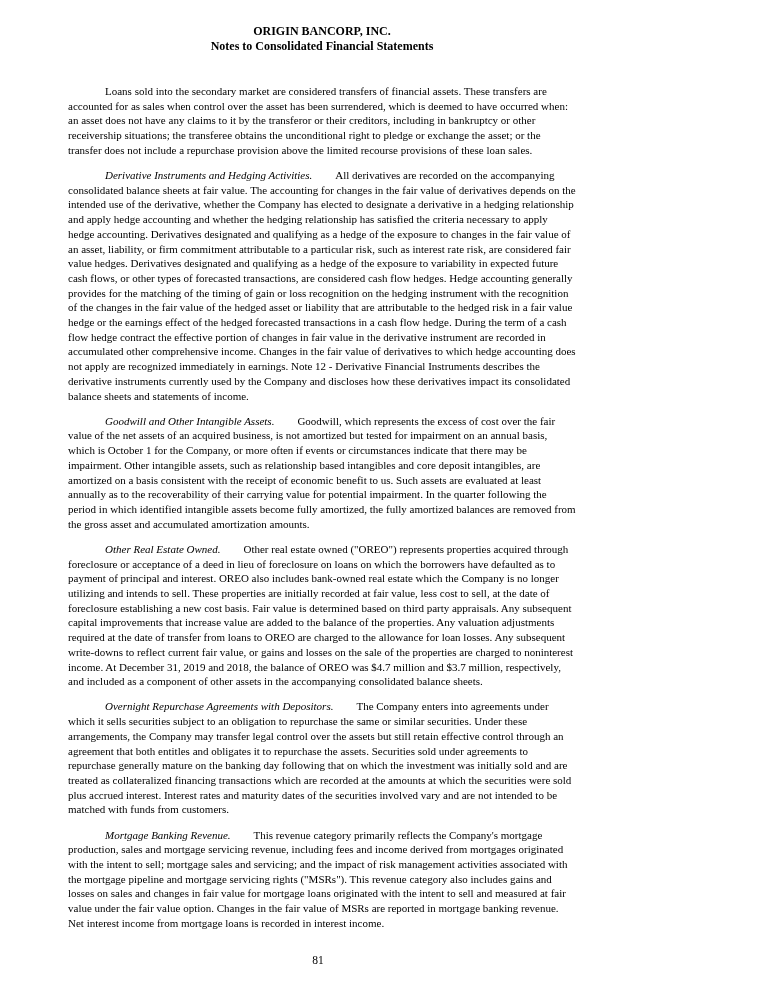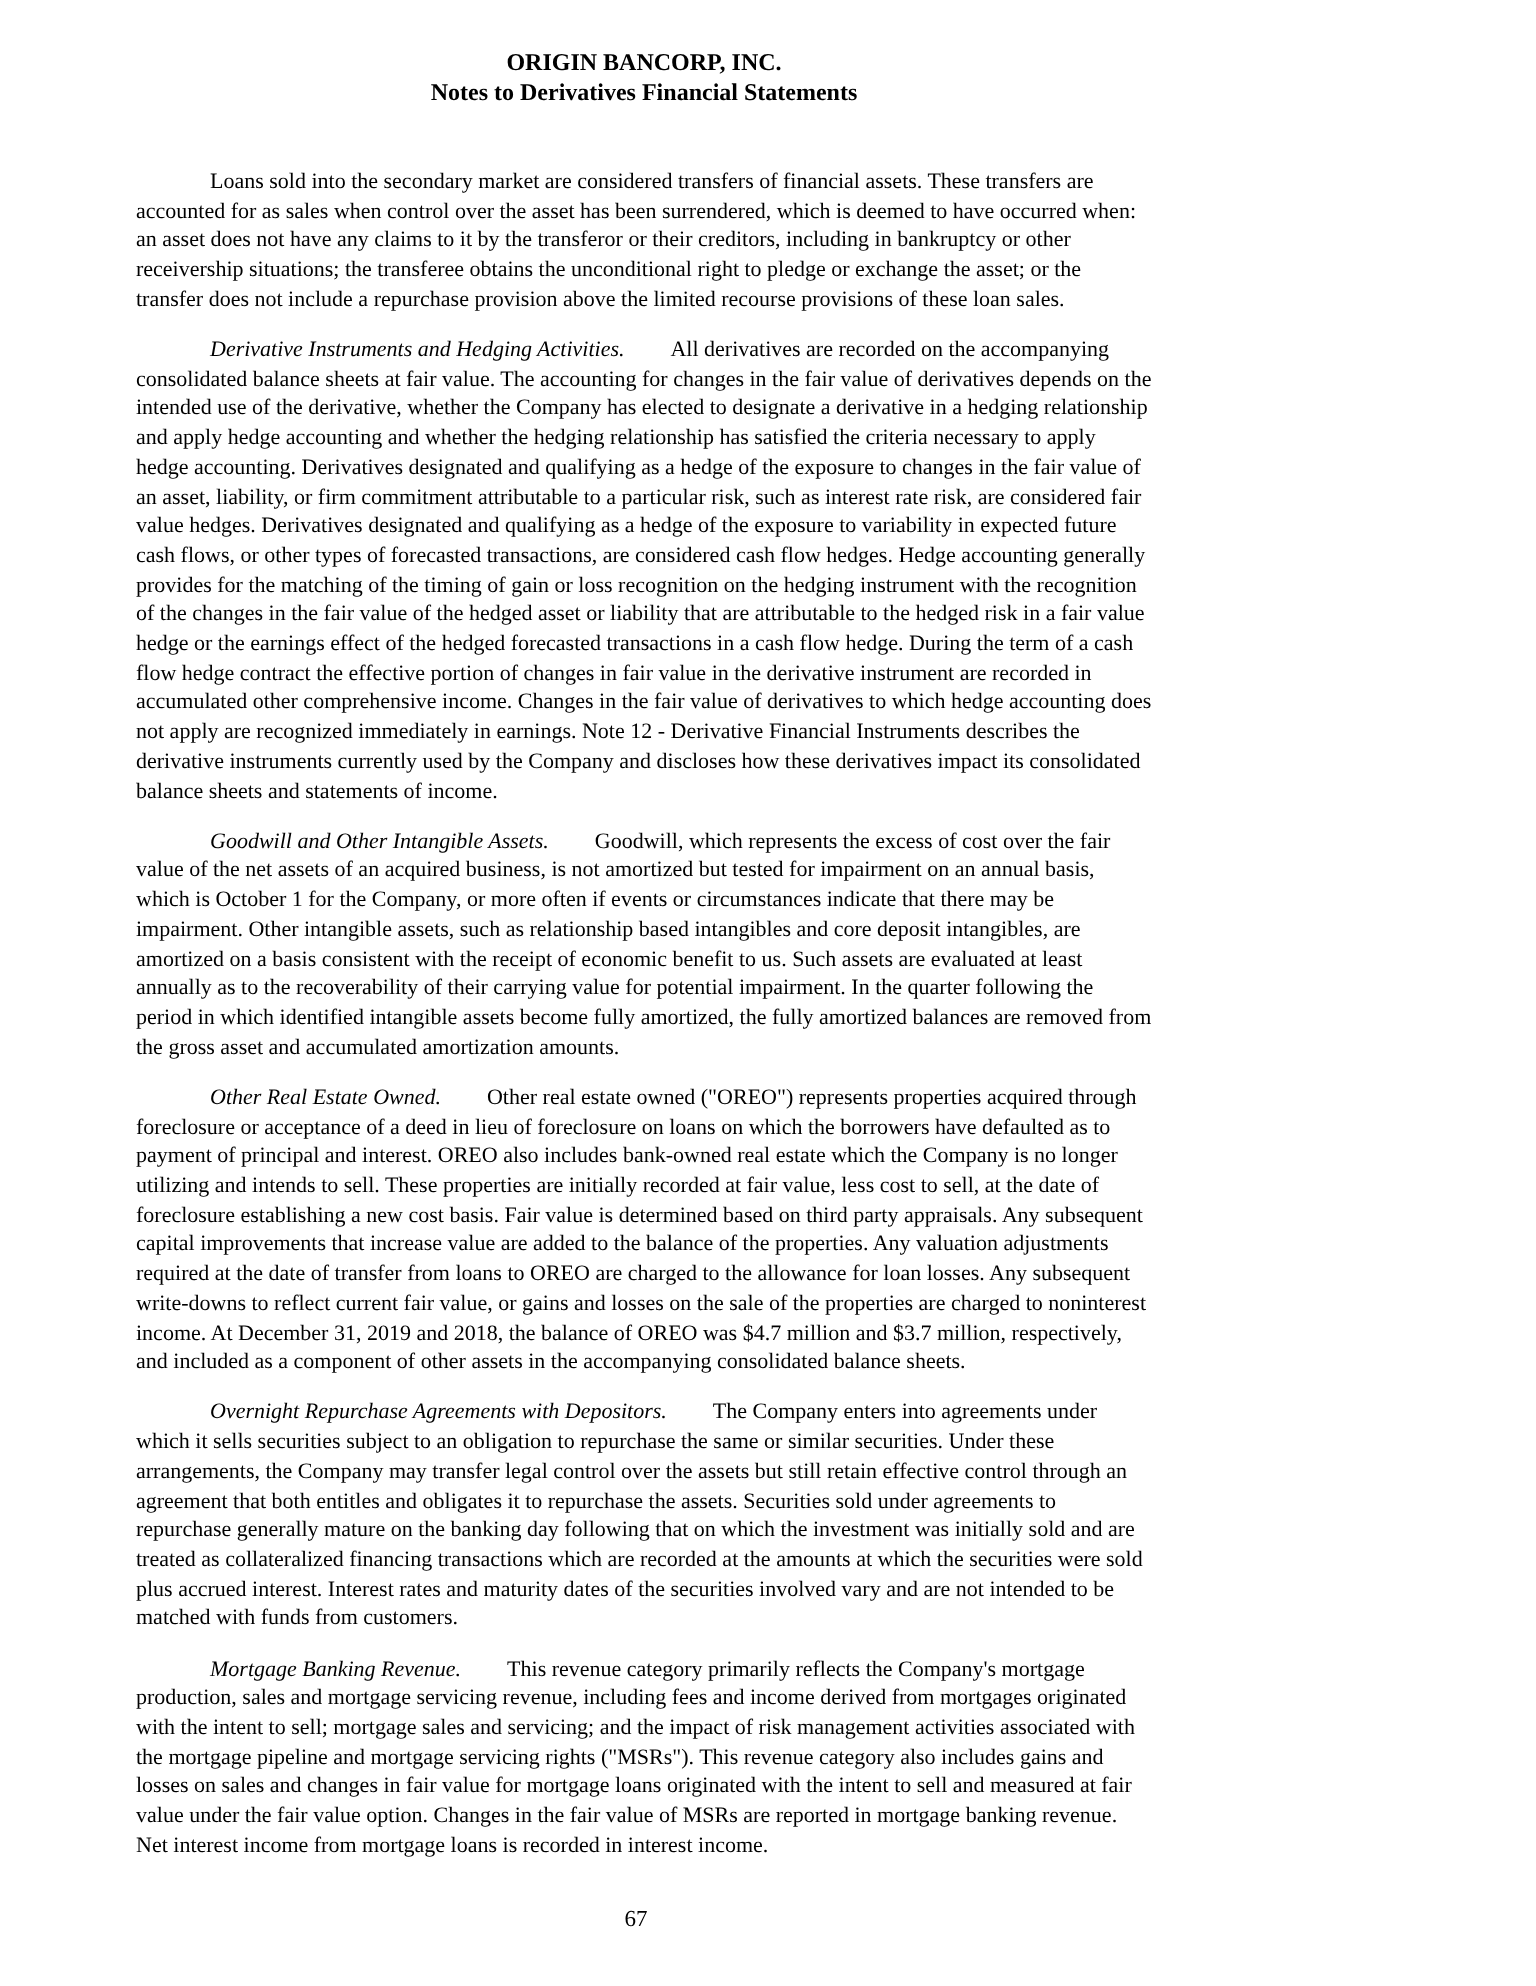--- a/index.html
+++ b/index.html
@@ -57,32 +57,32 @@
     line-height: 14px;
   }
 </style>
 </head>
 <body>
 
 <div class="page">
 
   <div class="doc-header">
     <span class="header-line">ORIGIN BANCORP, INC.</span>
-    <span class="header-line">Notes to Derivatives Financial Statements</span>
+    <span class="header-line">Notes to Consolidated Financial Statements</span>
   </div>
 
   <p class="para"><span>Loans sold into the secondary market are considered transfers of financial assets. These transfers are accounted for as sales when control over the asset has been surrendered, which is deemed to have occurred when: an asset does not have any claims to it by the transferor or their creditors, including in bankruptcy or other receivership situations; the transferee obtains the unconditional right to pledge or exchange the asset; or the transfer does not include a repurchase provision above the limited recourse provisions of these loan sales.</span></p>
 
   <p class="para"><span class="lead">Derivative Instruments and Hedging Activities.</span><span class="lead-gap"></span><span>All derivatives are recorded on the accompanying consolidated balance sheets at fair value. The accounting for changes in the fair value of derivatives depends on the intended use of the derivative, whether the Company has elected to designate a derivative in a hedging relationship and apply hedge accounting and whether the hedging relationship has satisfied the criteria necessary to apply hedge accounting. Derivatives designated and qualifying as a hedge of the exposure to changes in the fair value of an asset, liability, or firm commitment attributable to a particular risk, such as interest rate risk, are considered fair value hedges. Derivatives designated and qualifying as a hedge of the exposure to variability in expected future cash flows, or other types of forecasted transactions, are considered cash flow hedges. Hedge accounting generally provides for the matching of the timing of gain or loss recognition on the hedging instrument with the recognition of the changes in the fair value of the hedged asset or liability that are attributable to the hedged risk in a fair value hedge or the earnings effect of the hedged forecasted transactions in a cash flow hedge. During the term of a cash flow hedge contract the effective portion of changes in fair value in the derivative instrument are recorded in accumulated other comprehensive income. Changes in the fair value of derivatives to which hedge accounting does not apply are recognized immediately in earnings. Note 12 - Derivative Financial Instruments describes the derivative instruments currently used by the Company and discloses how these derivatives impact its consolidated balance sheets and statements of income.</span></p>
 
   <p class="para"><span class="lead">Goodwill and Other Intangible Assets.</span><span class="lead-gap"></span><span>Goodwill, which represents the excess of cost over the fair value of the net assets of an acquired business, is not amortized but tested for impairment on an annual basis, which is October 1 for the Company, or more often if events or circumstances indicate that there may be impairment. Other intangible assets, such as relationship based intangibles and core deposit intangibles, are amortized on a basis consistent with the receipt of economic benefit to us. Such assets are evaluated at least annually as to the recoverability of their carrying value for potential impairment. In the quarter following the period in which identified intangible assets become fully amortized, the fully amortized balances are removed from the gross asset and accumulated amortization amounts.</span></p>
 
   <p class="para"><span class="lead">Other Real Estate Owned.</span><span class="lead-gap"></span><span>Other real estate owned ("OREO") represents properties acquired through foreclosure or acceptance of a deed in lieu of foreclosure on loans on which the borrowers have defaulted as to payment of principal and interest. OREO also includes bank-owned real estate which the Company is no longer utilizing and intends to sell. These properties are initially recorded at fair value, less cost to sell, at the date of foreclosure establishing a new cost basis. Fair value is determined based on third party appraisals. Any subsequent capital improvements that increase value are added to the balance of the properties. Any valuation adjustments required at the date of transfer from loans to OREO are charged to the allowance for loan losses. Any subsequent write-downs to reflect current fair value, or gains and losses on the sale of the properties are charged to noninterest income. At December 31, 2019 and 2018, the balance of OREO was $4.7 million and $3.7 million, respectively, and included as a component of other assets in the accompanying consolidated balance sheets.</span></p>
 
   <p class="para"><span class="lead">Overnight Repurchase Agreements with Depositors.</span><span class="lead-gap"></span><span>The Company enters into agreements under which it sells securities subject to an obligation to repurchase the same or similar securities. Under these arrangements, the Company may transfer legal control over the assets but still retain effective control through an agreement that both entitles and obligates it to repurchase the assets. Securities sold under agreements to repurchase generally mature on the banking day following that on which the investment was initially sold and are treated as collateralized financing transactions which are recorded at the amounts at which the securities were sold plus accrued interest. Interest rates and maturity dates of the securities involved vary and are not intended to be matched with funds from customers.</span></p>
 
   <p class="para"><span class="lead">Mortgage Banking Revenue.</span><span class="lead-gap"></span><span>This revenue category primarily reflects the Company's mortgage production, sales and mortgage servicing revenue, including fees and income derived from mortgages originated with the intent to sell; mortgage sales and servicing; and the impact of risk management activities associated with the mortgage pipeline and mortgage servicing rights ("MSRs"). This revenue category also includes gains and losses on sales and changes in fair value for mortgage loans originated with the intent to sell and measured at fair value under the fair value option. Changes in the fair value of MSRs are reported in mortgage banking revenue. Net interest income from mortgage loans is recorded in interest income.</span></p>
 
   <div class="page-footer">
-    <span>67</span>
+    <span>81</span>
   </div>
 
 </div>
 
 </body></html>

